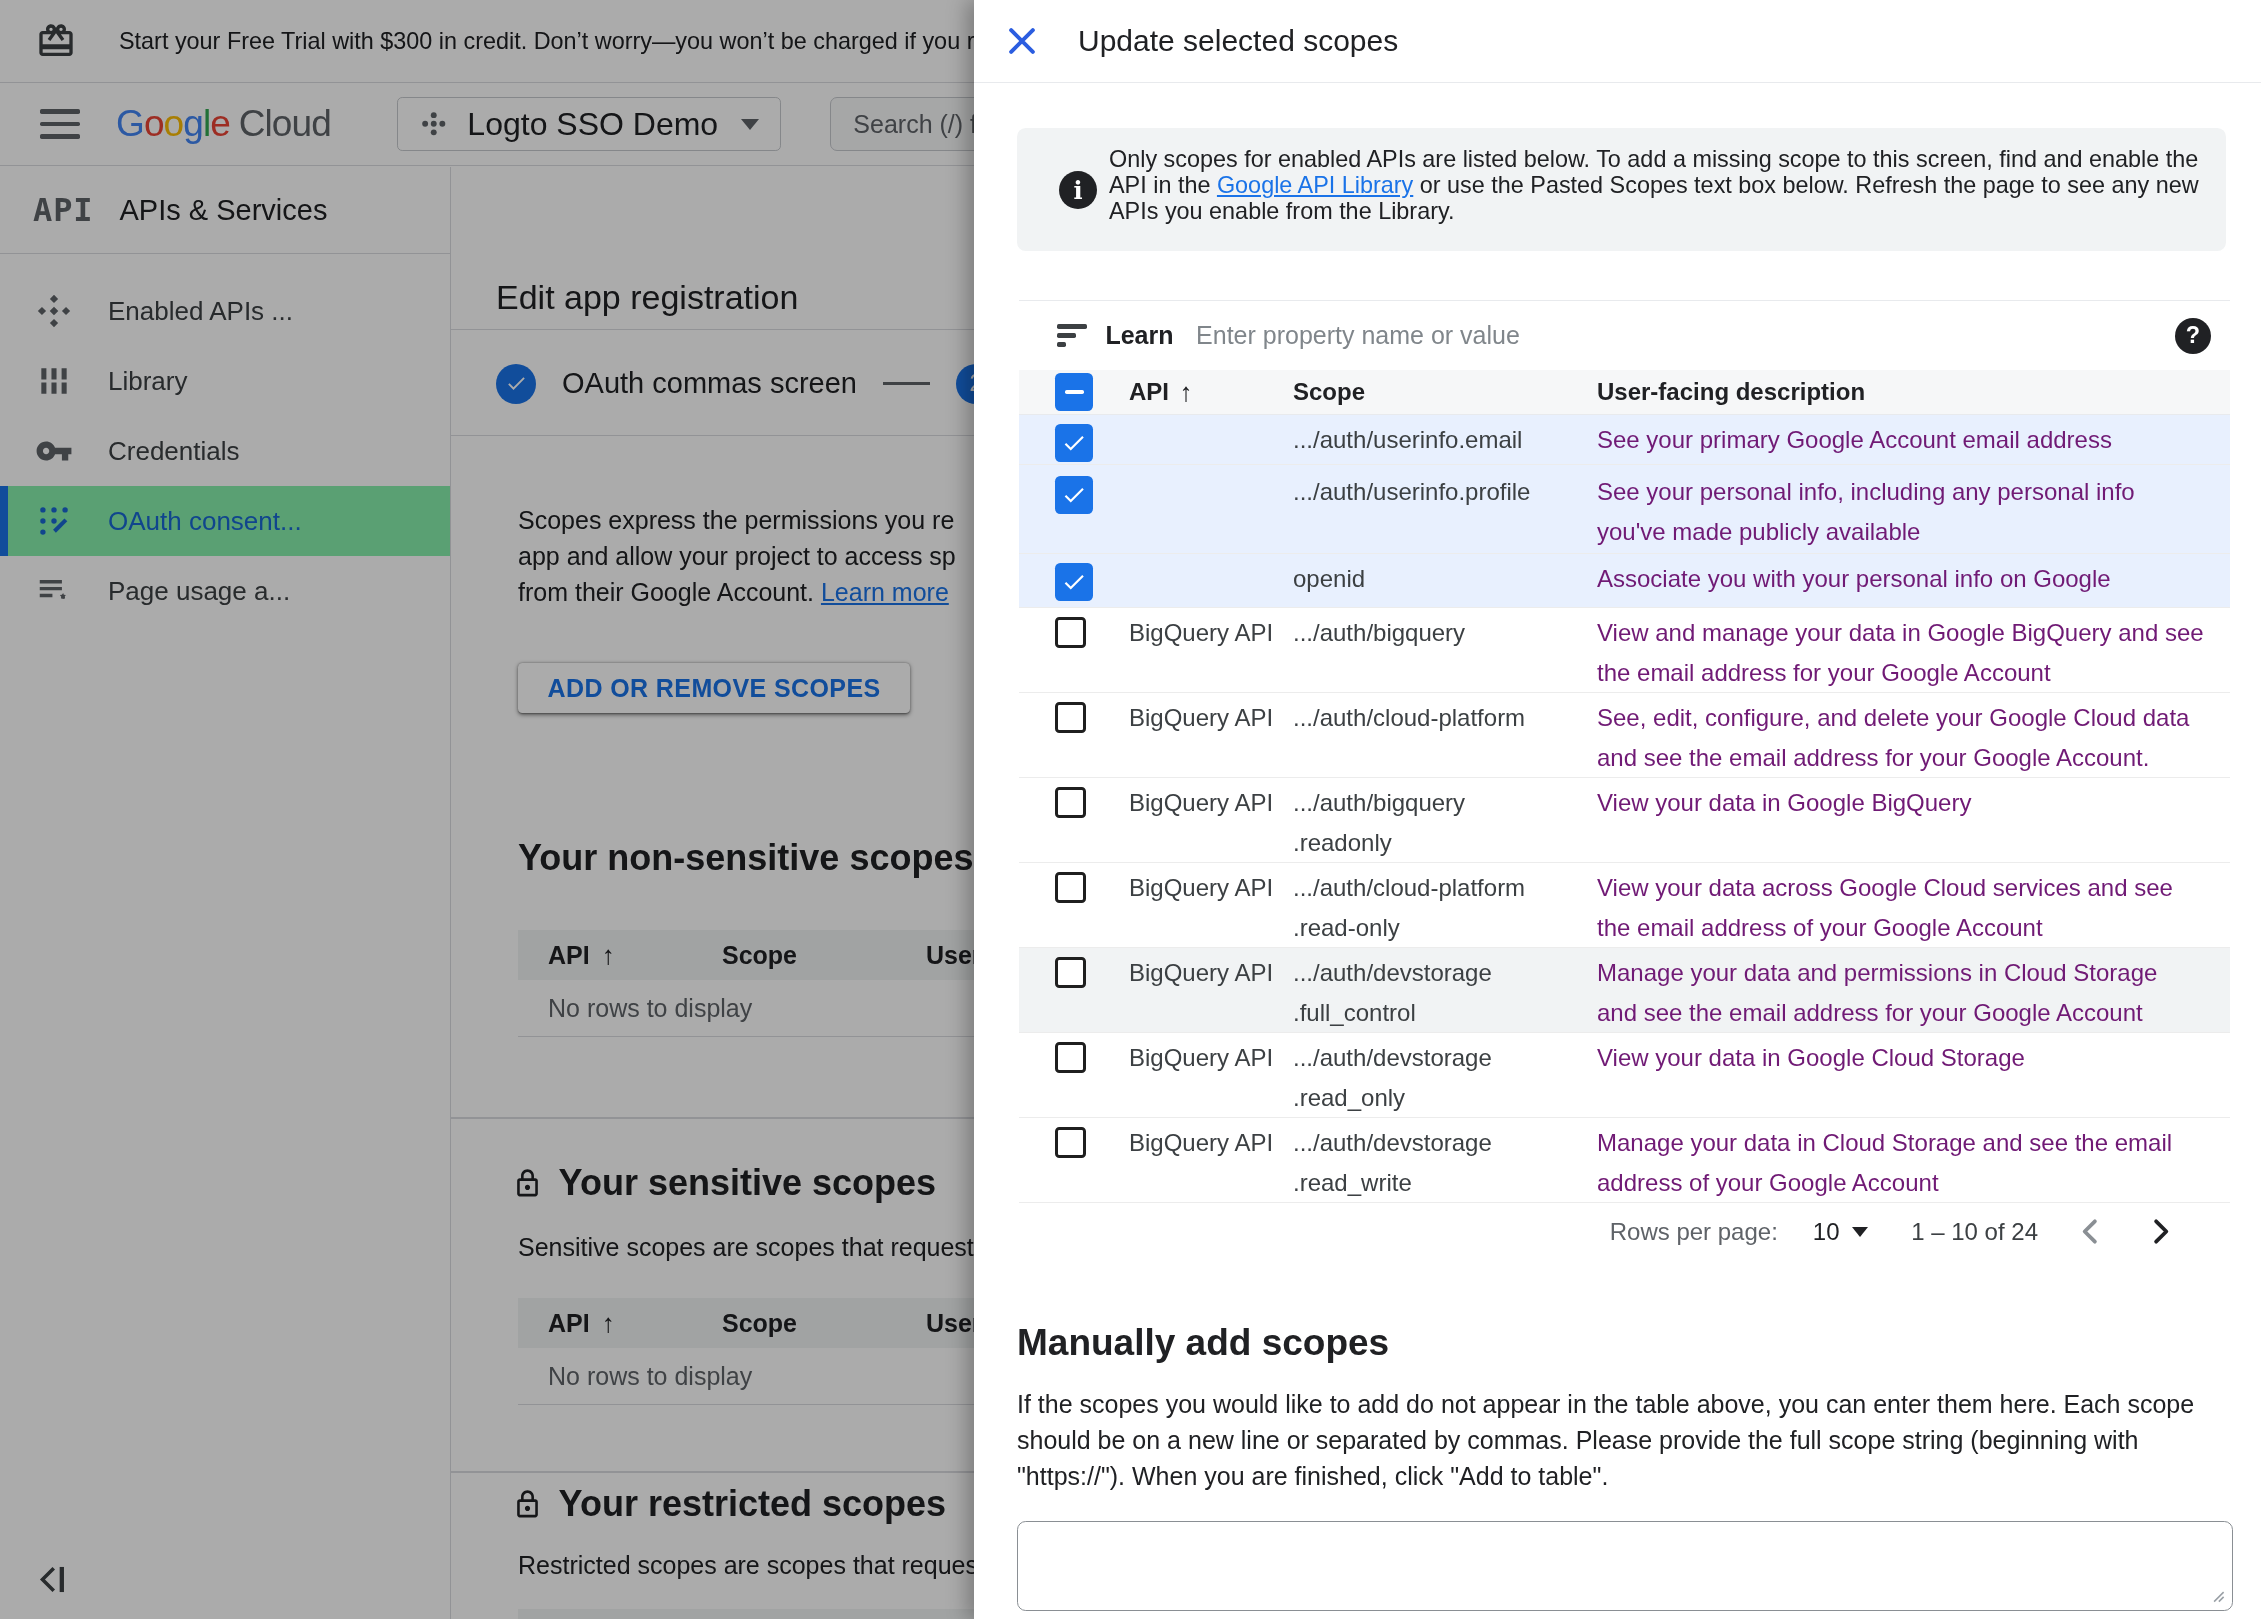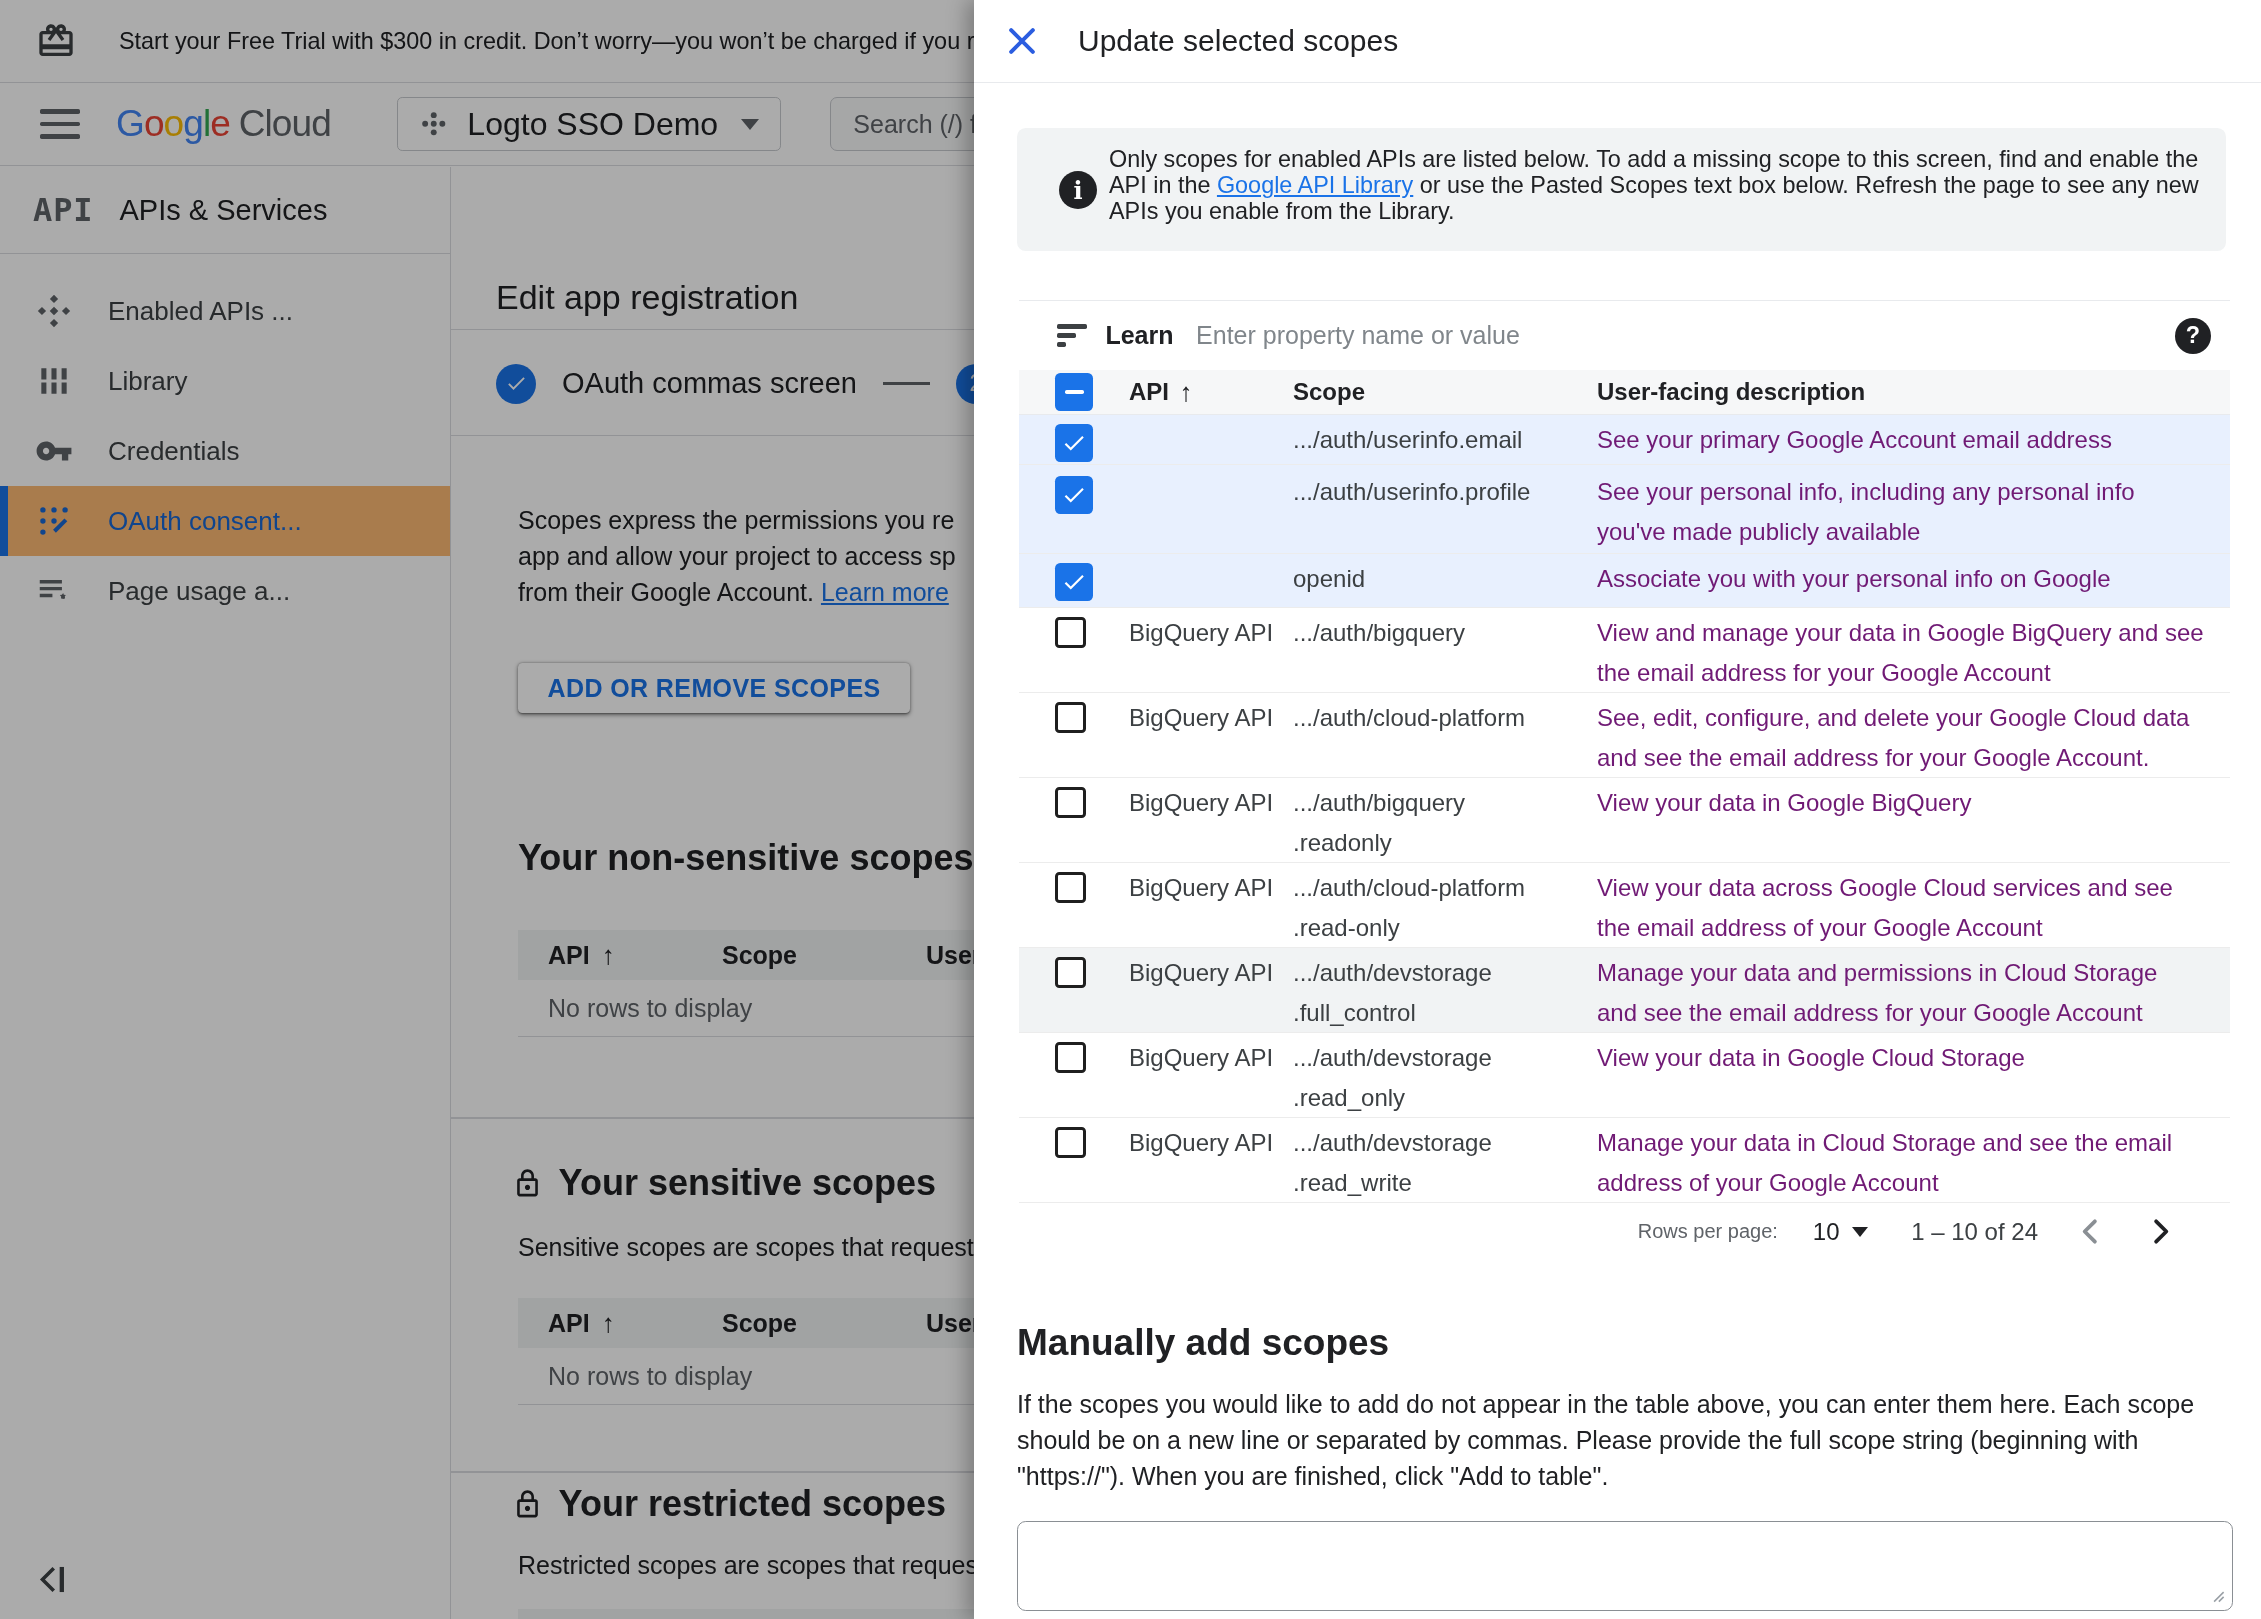--- a/index.html
+++ b/index.html
@@ -39,21 +39,21 @@
   .sidebar { position:absolute; top:167px; left:0; width:451px; bottom:0; background:#fff;
              border-right:1.7px solid #dadce0; }
   .side-head { height:87px; border-bottom:1.7px solid #dadce0; display:flex; align-items:center; padding-left:33px; }
   .side-head .prodlogo { font-family:"DejaVu Sans Mono",monospace; font-weight:700; font-size:32px;
                          color:#5f6368; letter-spacing:0.9px; }
   .side-head .prodname { margin-left:26px; font-size:29px; color:#202124; white-space:nowrap; }
   .side-items { margin-top:22px; }
   .side-item { position:relative; height:70px; display:flex; align-items:center; padding-left:35px; cursor:pointer; }
   .side-item .sicon { width:38px; height:38px; color:#5f6368; flex:none; }
   .side-item .slabel { margin-left:35px; font-size:26px; color:#3c4043; white-space:nowrap; }
-  .side-item.selected { background:#fdba74; }
+  .side-item.selected { background:#86efac; }
   .side-item.selected::before { content:""; position:absolute; left:0; top:0; bottom:0; width:7.8px; background:#1a73e8; }
   .side-item.selected .sicon { color:#1967d2; }
   .side-item.selected .slabel { color:#1967d2; }
   .collapse-btn { position:absolute; left:31px; bottom:19px; width:43px; height:43px; color:#3c4043; cursor:pointer; }
 
   
   .main { position:absolute; top:167px; left:451px; right:0; bottom:0; background:#fff; }
   .main-title-row { position:absolute; top:0; left:0; right:0; height:163px; border-bottom:1.7px solid #dadce0; }
   .main-title { position:absolute; left:45px; top:111px; font-size:34px; color:#202124; white-space:nowrap; }
   .stepper { position:absolute; top:165px; left:0; right:0; height:104px; border-bottom:1.7px solid #dadce0;
@@ -129,21 +129,21 @@
   .cb .box { display:block; width:31px; height:31px; border:3.5px solid #1f1f1f; border-radius:4.3px; background:#fff; }
   .cb.on { width:38px; height:38px; border-radius:5.2px; background:#1a73e8; display:flex;
            align-items:center; justify-content:center; }
   .cb.on svg { width:26px; height:26px; }
   .cb.ind { width:38px; height:38px; border-radius:5.2px; background:#1a73e8; display:flex;
             align-items:center; justify-content:center; margin-top:0; }
   .cb.ind i { display:block; width:19px; height:4.3px; background:#fff; border-radius:1.7px; }
   .t-head .cb { margin-top:0; align-self:center; }
 
   .pagination { height:57px; display:flex; align-items:center; justify-content:flex-end; gap:35px; padding-right:52px; }
-  .pg-label { font-size:20px; color:#5f6368; }
+  .pg-label { font-size:24px; color:#5f6368; }
   .pg-size { display:flex; align-items:center; gap:12px; cursor:pointer; }
   .pg-size .val { font-size:24px; color:#202124; }
   .pg-size .caret { width:0; height:0; border-left:8.7px solid transparent; border-right:8.7px solid transparent;
                     border-top:10.4px solid #202124; }
   .pg-range { font-size:24px; color:#3c4043; margin-left:8.7px; white-space:nowrap; }
   .pg-arrow { width:35px; height:35px; cursor:pointer; }
   .pg-arrow.prev { color:#8a8f94; }
   .pg-arrow.next { color:#202124; }
 
   .manual-title { position:absolute; top:1322px; left:43px; font-size:37px; font-weight:700; color:#202124; }

